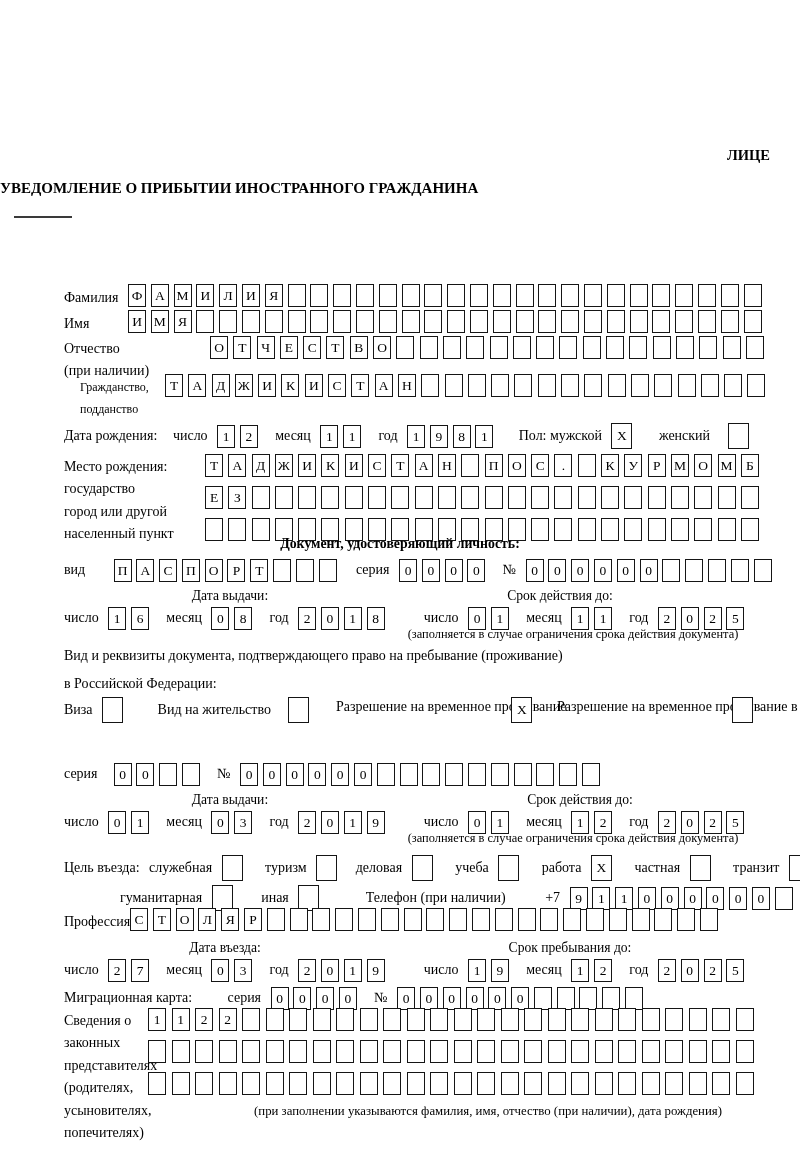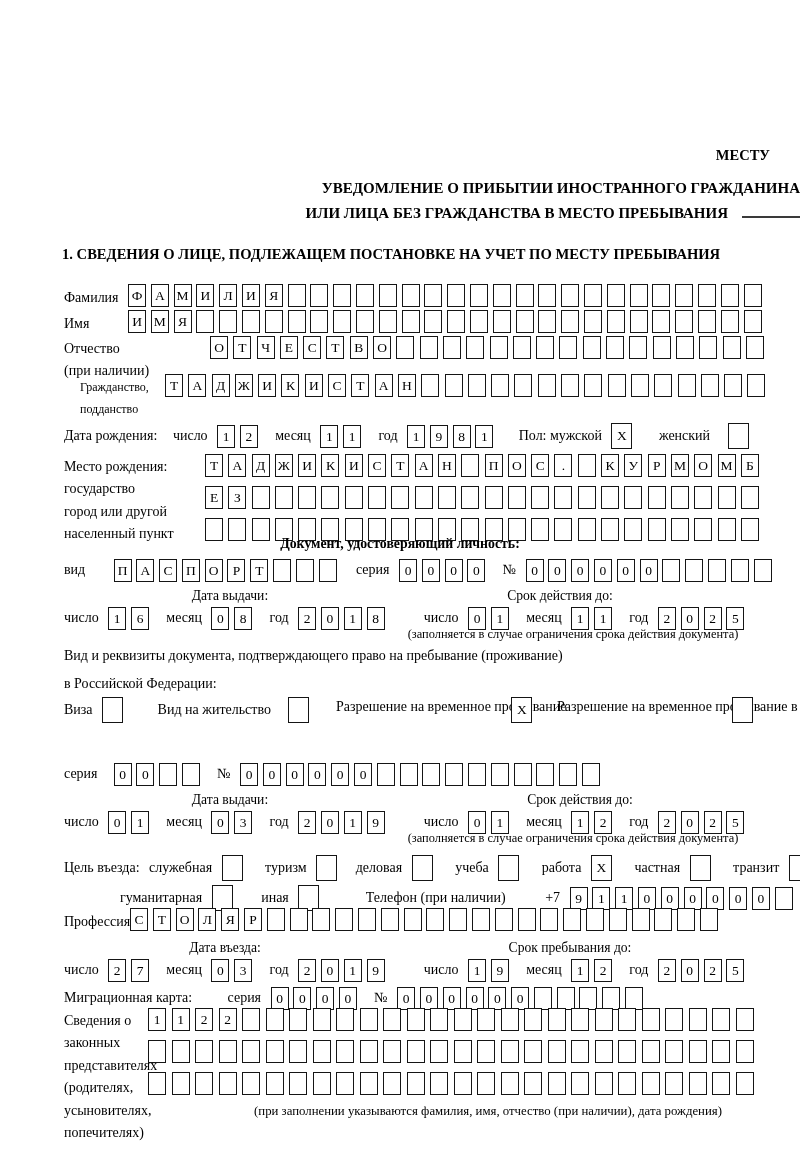--- a/index.html
+++ b/index.html
@@ -10,44 +10,43 @@
   .lbl{display:inline-block;vertical-align:middle;line-height:17px;}
   .cells{display:inline-block;vertical-align:middle;white-space:nowrap;}
   .cell{display:inline-block;box-sizing:content-box;width:16px;height:21px;border:1.5px solid #151515;
         margin-right:4.8px;text-align:center;font-size:13.5px;line-height:21px;vertical-align:middle;background:#fff;}
   .w24 .cell{margin-right:5.3px;}
   .w25 .cell{margin-right:5.5px;}
   .cb .cell{width:19px;height:24px;line-height:24px;margin-right:0;}
   .appendix{font-size:13px;line-height:19px;}
   .appendix .sm{font-size:12.3px;line-height:18px;}
   .forma{font-weight:bold;font-size:14.5px;}
-  .title{font-weight:bold;font-size:15px;text-align:right;width:800px;left:0;}
+  .title{font-weight:bold;font-size:15px;text-align:left;width:800px;left:0;}
   .tunder{display:inline-block;width:58px;border-bottom:2px solid #3a3a3a;height:14px;margin-left:14px;}
   .sech{font-weight:bold;font-size:14.6px;white-space:nowrap;}
   .small{font-size:12.4px;}
   .bhead{font-weight:bold;font-size:13.8px;text-align:center;}
   .dlbl{font-size:13.6px;text-align:center;}
   .mlbl{font-size:14px;line-height:22.4px;}
   .opt2{display:inline-block;width:172px;text-align:center;font-size:14px;line-height:22px;vertical-align:top;}
   .r .lbl{margin-right:6px;}
   .r .cells{margin-right:9px;}
 </style>
 </head>
 <body>
 
 <div class="page">
 
-  <div class="abs forma" style="left:617px;top:147px;width:153px;text-align:right;">МЕСТУ</div>
+  <div class="abs forma" style="left:617px;top:147px;width:153px;text-align:right;">ЛИЦЕ</div>
 
   <div class="abs title" style="top:180px;">УВЕДОМЛЕНИЕ О ПРИБЫТИИ ИНОСТРАННОГО ГРАЖДАНИНА</div>
   <div class="abs title" style="top:202px;">
-    <span>ИЛИ ЛИЦА БЕЗ ГРАЖДАНСТВА В МЕСТО ПРЕБЫВАНИЯ</span><span class="tunder"></span>
-  </div>
-
-  <div class="abs sech" style="left:62px;top:246px;">1. СВЕДЕНИЯ О ЛИЦЕ, ПОДЛЕЖАЩЕМ ПОСТАНОВКЕ НА УЧЕТ ПО МЕСТУ ПРЕБЫВАНИЯ</div>
+    <span class="tunder"></span>
+  </div>
+
 
   <div class="abs r" style="left:64px;top:284px;"><span class="lbl">Фамилия</span></div>
   <div class="abs r cells" style="left:128px;top:282px;"><span class="cell">Ф</span><span class="cell">А</span><span class="cell">М</span><span class="cell">И</span><span class="cell">Л</span><span class="cell">И</span><span class="cell">Я</span><span class="cell"></span><span class="cell"></span><span class="cell"></span><span class="cell"></span><span class="cell"></span><span class="cell"></span><span class="cell"></span><span class="cell"></span><span class="cell"></span><span class="cell"></span><span class="cell"></span><span class="cell"></span><span class="cell"></span><span class="cell"></span><span class="cell"></span><span class="cell"></span><span class="cell"></span><span class="cell"></span><span class="cell"></span><span class="cell"></span><span class="cell"></span></div>
 
   <div class="abs r" style="left:64px;top:310px;"><span class="lbl">Имя</span></div>
   <div class="abs r cells" style="left:128px;top:308px;"><span class="cell">И</span><span class="cell">М</span><span class="cell">Я</span><span class="cell"></span><span class="cell"></span><span class="cell"></span><span class="cell"></span><span class="cell"></span><span class="cell"></span><span class="cell"></span><span class="cell"></span><span class="cell"></span><span class="cell"></span><span class="cell"></span><span class="cell"></span><span class="cell"></span><span class="cell"></span><span class="cell"></span><span class="cell"></span><span class="cell"></span><span class="cell"></span><span class="cell"></span><span class="cell"></span><span class="cell"></span><span class="cell"></span><span class="cell"></span><span class="cell"></span><span class="cell"></span></div>
 
   <div class="abs" style="left:64px;top:338px;font-size:14px;line-height:22px;">
     <div>Отчество</div>
     <div>(при наличии)</div>

